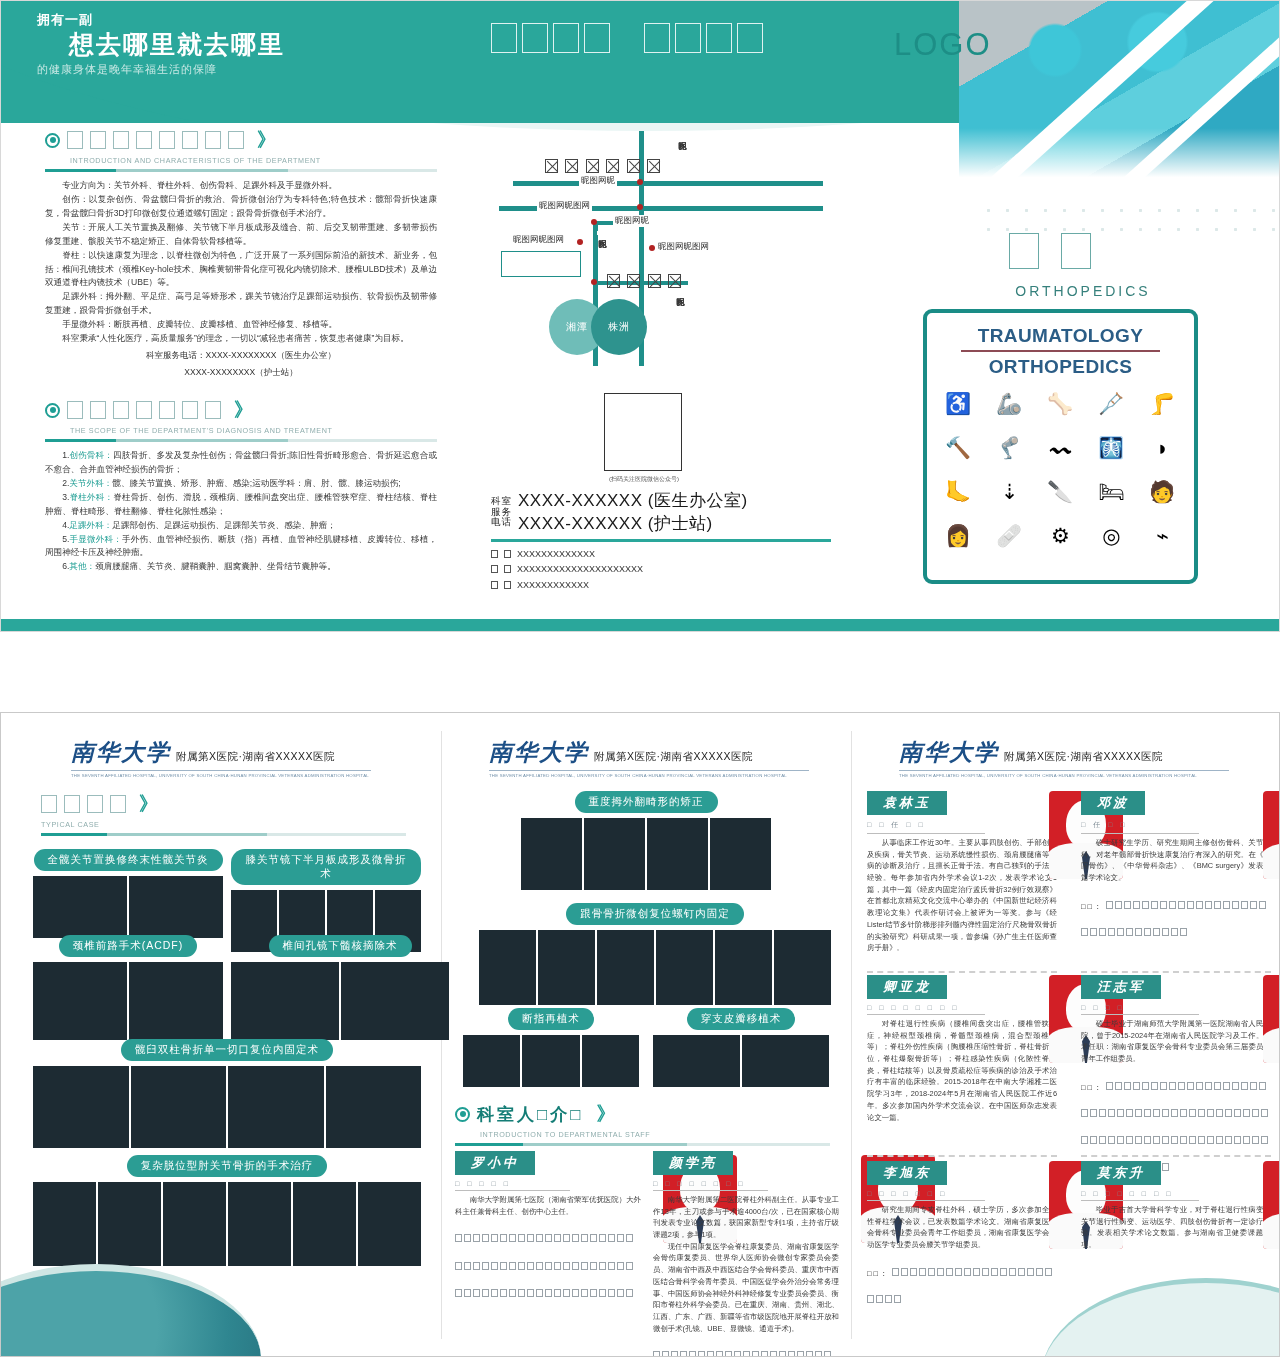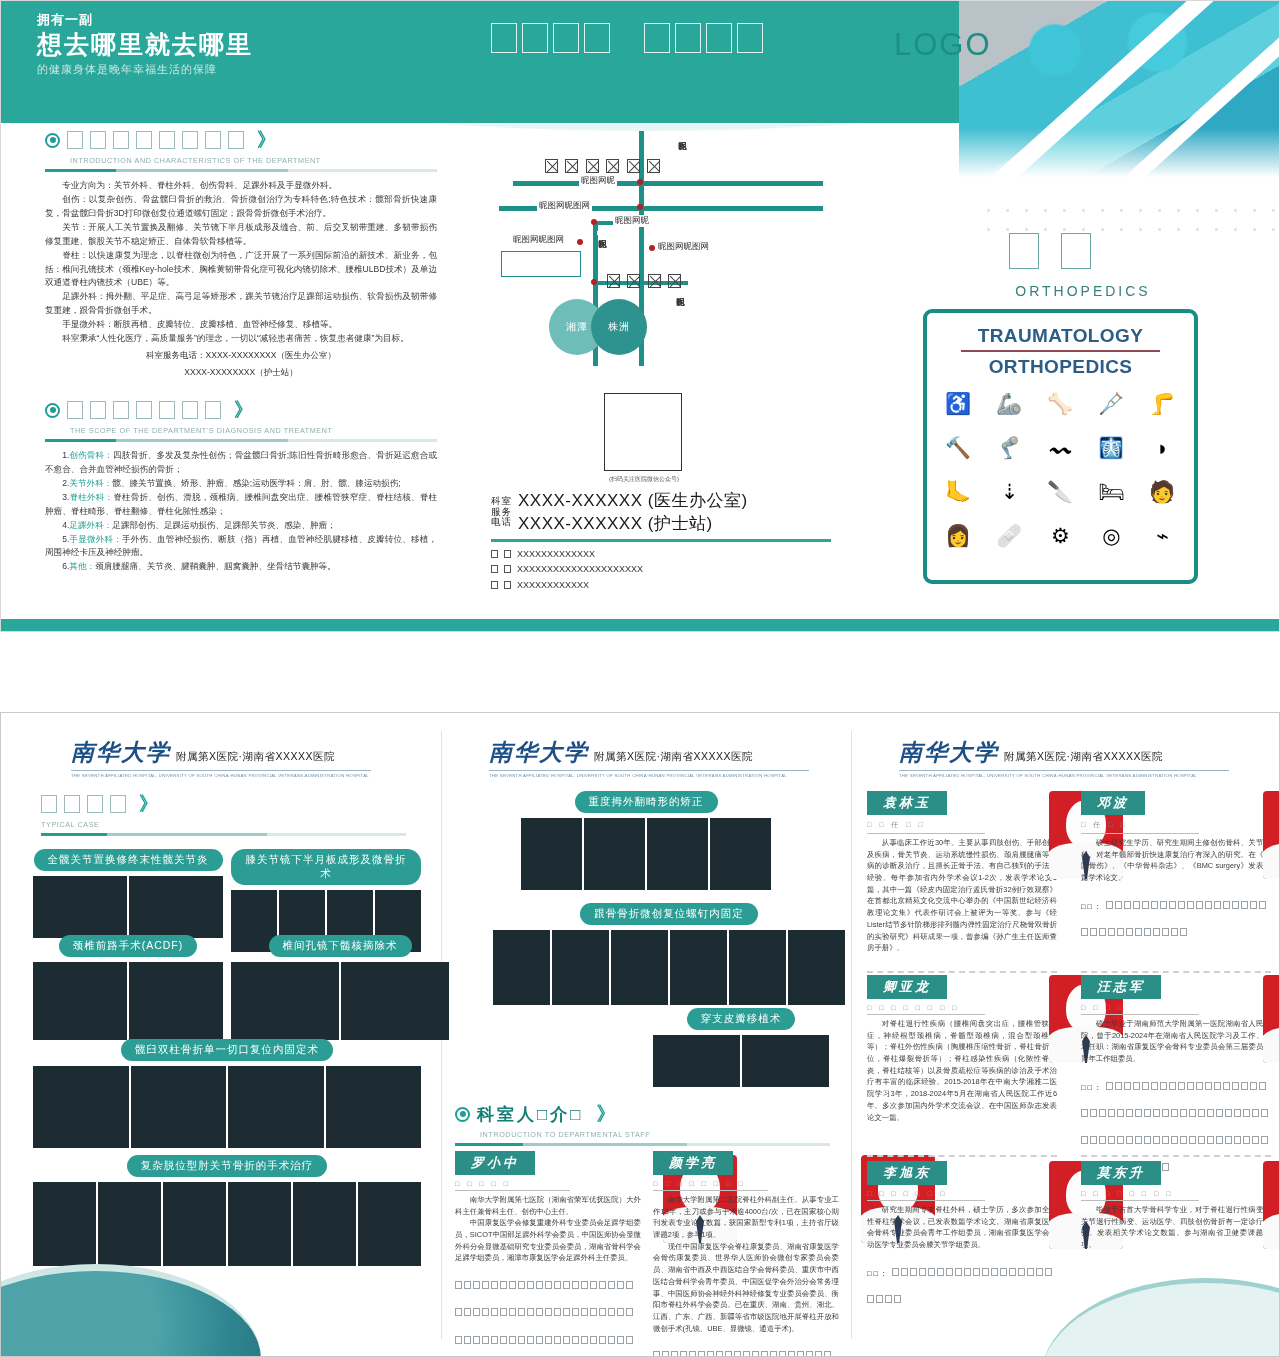--- a/index.html
+++ b/index.html
@@ -21,21 +21,21 @@
     position:absolute; left:-120px; top:-260px; width:1560px; height:420px;
     background:#2aa79b; border-radius:0 0 58% 56%;
   }
   .teal-curve2{
     position:absolute; left:-140px; top:-300px; width:1600px; height:430px;
     background:#eaf6f5; border-radius:0 0 58% 56%;
     z-index:0;
   }
   .slogan{ position:absolute; left:36px; top:10px; color:#fff; z-index:5; }
   .slogan .s1{ font-size:13px; font-weight:bold; letter-spacing:1px; }
-  .slogan .s2{ font-size:25px; font-weight:bold; letter-spacing:2px; line-height:1.15; margin-top:1px;}
+  .slogan .s2{ font-size:25px; font-weight:bold; letter-spacing:2px; line-height:1.15; margin-top:1px;margin-left:32px;}
   .slogan .s3{ font-size:11px; color:#c9e9e5; letter-spacing:1px; margin-top:3px;}
 
   .hdr-boxes{ position:absolute; left:490px; top:22px; display:flex; gap:5px; z-index:5;}
   .hdr-boxes .gap{ width:24px; }
   .hdr-boxes .bx{ width:26px; height:30px; border:1.4px solid rgba(255,255,255,.85); }
 
   .logo-txt{
     position:absolute; left:893px; top:26px; z-index:6;
     font-size:31px; color:#1d8e86; letter-spacing:2px;
   }
@@ -491,32 +491,40 @@
     <div style="position:absolute; left:18px; top:78px; width:374px;">
       <div class="case-pill">重度拇外翻畸形的矫正</div>
       <div class="imgrow" style="height:72px; width:250px; margin:5px auto 0;">
         <div class="ph clin"></div>
         <div class="ph clin"></div>
         <div class="ph xray"></div>
         <div class="ph clin"></div>
       </div>
     </div>
 
-    <div style="position:absolute; left:14px; top:190px; width:390px;padding-left:38px;">
+    <div style="position:absolute; left:0; top:190px; width:390px;padding-left:38px;">
       <div class="case-pill">跟骨骨折微创复位螺钉内固定</div>
       <div class="imgrow" style="height:75px;">
         <div class="ph xray"></div>
         <div class="ph xray"></div>
         <div class="ph bone"></div>
         <div class="ph scope"></div>
         <div class="ph scope"></div>
         <div class="ph clin"></div>
       </div>
     </div>
 
+    <div style="position:absolute; left:22px; top:295px; width:176px;">
+      <div class="case-pill">断指再植术</div>
+      <div class="imgrow" style="height:52px;">
+        <div class="ph clin"></div>
+        <div class="ph clin"></div>
+        <div class="ph clin"></div>
+      </div>
+    </div>
     <div style="position:absolute; left:212px; top:295px; width:176px;">
       <div class="case-pill">穿支皮瓣移植术</div>
       <div class="imgrow" style="height:52px;">
         <div class="ph clin"></div>
         <div class="ph clin"></div>
       </div>
     </div>
 
     <div class="sec" style="left:14px; top:388px; width:375px;">
       <div class="sec-head">
@@ -529,21 +537,20 @@
       <div class="sec-en">INTRODUCTION TO DEPARTMENTAL STAFF</div>
       <div class="sec-rule"></div>
     </div>
 
     <div class="staff-card" style="position:absolute; left:14px; top:438px; width:186px;">
       <div class="staff-name">罗小中</div>
       <div class="staff-meta">□ □ □   □ □</div>
       <div class="staff-rule"></div>
       <div class="staff-body">
         <p>南华大学附属第七医院（湖南省荣军优抚医院）大外科主任兼骨科主任、创伤中心主任。</p>
-        <p>中国康复医学会修复重建外科专业委员会足踝学组委员，SICOT中国部足踝外科学会委员，中国医师协会显微外科分会显微基础研究专业委员会委员，湖南省骨科学会足踝学组委员，湘潭市康复医学会足踝外科主任委员。</p>
       </div>
       <div class="ph-block">
         <i class="placeholder-sq"></i><i class="placeholder-sq"></i><i class="placeholder-sq"></i><i class="placeholder-sq"></i><i class="placeholder-sq"></i><i class="placeholder-sq"></i><i class="placeholder-sq"></i><i class="placeholder-sq"></i><i class="placeholder-sq"></i><i class="placeholder-sq"></i><i class="placeholder-sq"></i><i class="placeholder-sq"></i><i class="placeholder-sq"></i><i class="placeholder-sq"></i><i class="placeholder-sq"></i><i class="placeholder-sq"></i><i class="placeholder-sq"></i><i class="placeholder-sq"></i><i class="placeholder-sq"></i><i class="placeholder-sq"></i><i class="placeholder-sq"></i><i class="placeholder-sq"></i><i class="placeholder-sq"></i><i class="placeholder-sq"></i><i class="placeholder-sq"></i><i class="placeholder-sq"></i><i class="placeholder-sq"></i><i class="placeholder-sq"></i><i class="placeholder-sq"></i><i class="placeholder-sq"></i><i class="placeholder-sq"></i><i class="placeholder-sq"></i><i class="placeholder-sq"></i><i class="placeholder-sq"></i><i class="placeholder-sq"></i><i class="placeholder-sq"></i><i class="placeholder-sq"></i><i class="placeholder-sq"></i><i class="placeholder-sq"></i><i class="placeholder-sq"></i><i class="placeholder-sq"></i><i class="placeholder-sq"></i><i class="placeholder-sq"></i><i class="placeholder-sq"></i><i class="placeholder-sq"></i><i class="placeholder-sq"></i><i class="placeholder-sq"></i><i class="placeholder-sq"></i><i class="placeholder-sq"></i><i class="placeholder-sq"></i><i class="placeholder-sq"></i><i class="placeholder-sq"></i><i class="placeholder-sq"></i><i class="placeholder-sq"></i><i class="placeholder-sq"></i><i class="placeholder-sq"></i><i class="placeholder-sq"></i><i class="placeholder-sq"></i><i class="placeholder-sq"></i><i class="placeholder-sq"></i>
       </div>
       <div class="staff-photo" style="right:-96px; top:4px;">
         <div class="head"></div>
         <div class="coat"></div>
         <div class="tie"></div>
       </div>
     </div>

